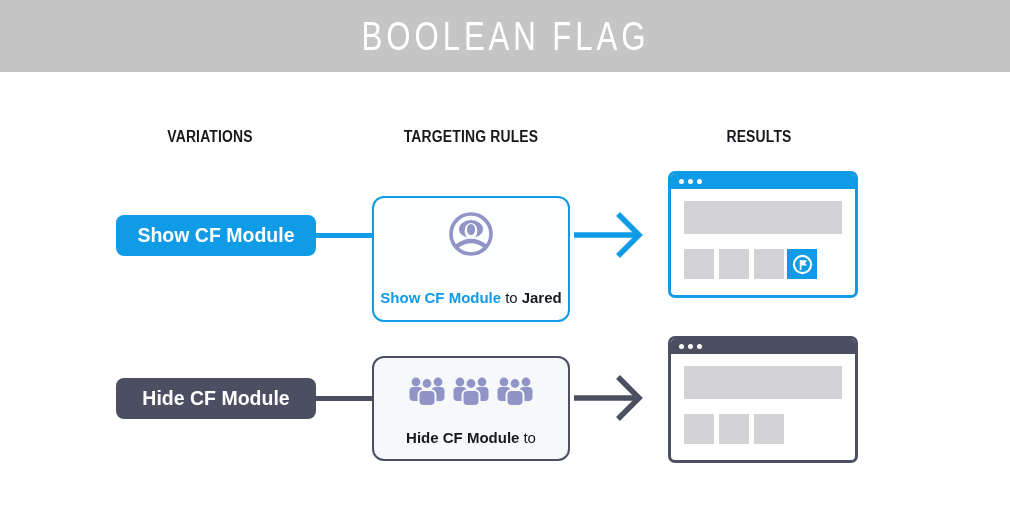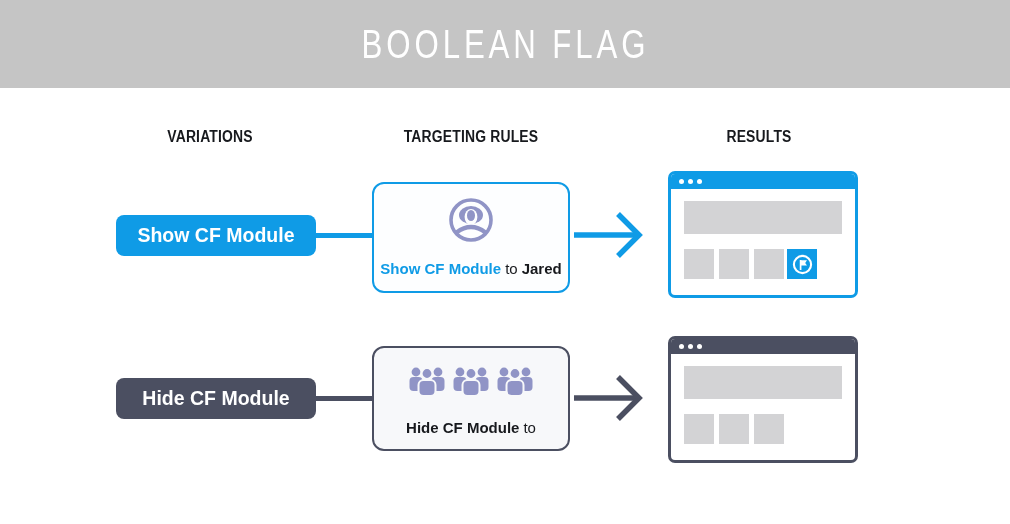--- a/index.html
+++ b/index.html
@@ -1,20 +1,20 @@
 <!DOCTYPE html>
 <html style="--accent-blue: #0f9be6; --slate-dark: #4b4f61; --lavender: #9094c6; --banner-gray: #c5c5c5; --placeholder-gray: #d3d3d5;"><head>
 <meta charset="utf-8">
 <style>
   html,body{margin:0;padding:0;background:#fff;}
   .stage{position:relative;width:1010px;height:524px;background:#ffffff;
          font-family:"Liberation Sans",sans-serif;overflow:hidden;}
 
   
-  .banner{position:absolute;left:0;top:0;width:1010px;height:88px;
+  .banner{position:absolute;left:0;top:0;width:1010px;height:72px;
           background:var(--banner-gray,#c5c5c5);display:flex;align-items:center;justify-content:center;}
   .banner-title{color:#ffffff;font-size:40px;font-weight:400;letter-spacing:5px;
                 transform:scaleX(.78);white-space:nowrap;}
 
   
   .col-label{position:absolute;top:128px;width:200px;text-align:center;
              font-weight:bold;font-size:16px;color:#17191d;letter-spacing:.2px;
              transform:scaleX(.87);white-space:nowrap;}
   .col-variations{left:110px;}
   .col-targeting{left:371px;}
@@ -28,22 +28,22 @@
   .pill-dark{top:378px;background:var(--slate-dark,#4b4f61);}
 
   
   .conn{position:absolute;left:313px;width:61px;height:5px;}
   .conn-1{top:233px;background:var(--accent-blue,#0f9be6);}
   .conn-2{top:396px;background:var(--slate-dark,#4b4f61);}
 
   
   .card{position:absolute;left:372px;width:198px;border-radius:12px;
         box-sizing:border-box;text-align:center;}
-  .card-1{top:182px;height:111px;border:2px solid var(--accent-blue,#0f9be6);background:#fdfeff;}
-  .card-2{top:346px;height:105px;border:2px solid var(--slate-dark,#4b4f61);background:#f7f8fa;}
+  .card-1{top:196px;height:126px;border:2px solid var(--accent-blue,#0f9be6);background:#fdfeff;}
+  .card-2{top:356px;height:105px;border:2px solid var(--slate-dark,#4b4f61);background:#f7f8fa;}
   .card-icon{position:absolute;top:12px;left:50%;transform:translateX(-50%);}
   .card-2 .card-icon{top:16px;}
   .rule-text{position:absolute;left:0;right:0;bottom:14px;font-size:15px;color:#17191d;white-space:nowrap;}
   .rule-text-2{bottom:11px;line-height:21px;}
   .subj-blue{color:var(--accent-blue,#0f9be6);font-weight:bold;}
   .bold{font-weight:bold;}
   .conn-word{margin-left:4px;}
   .aud{margin-left:4px;}
 
   

